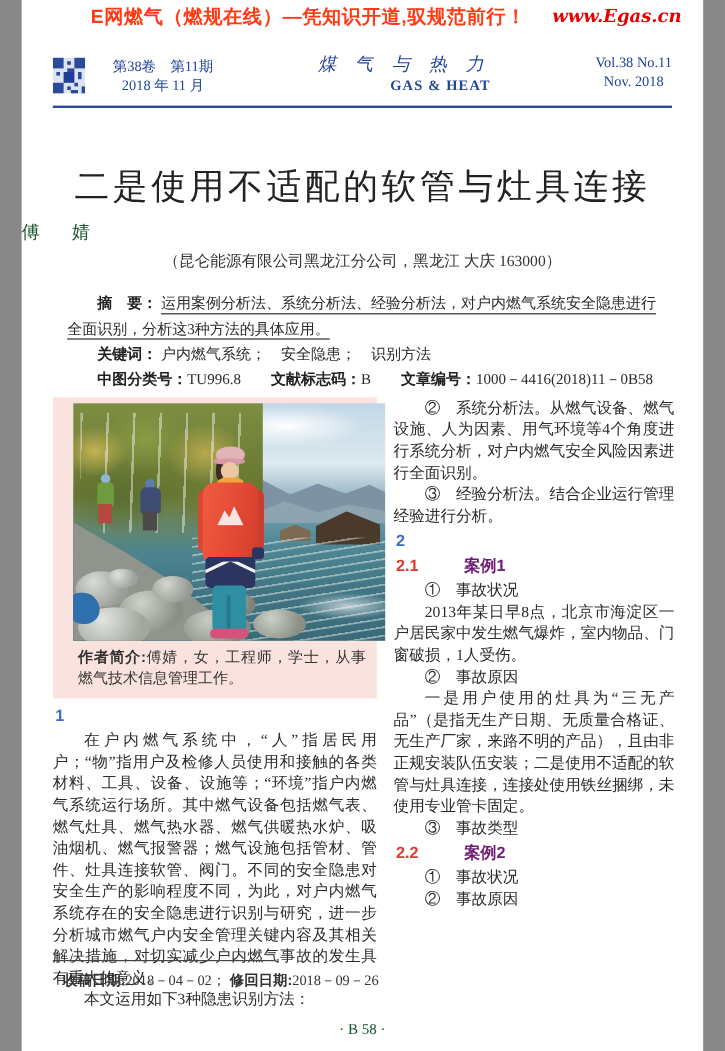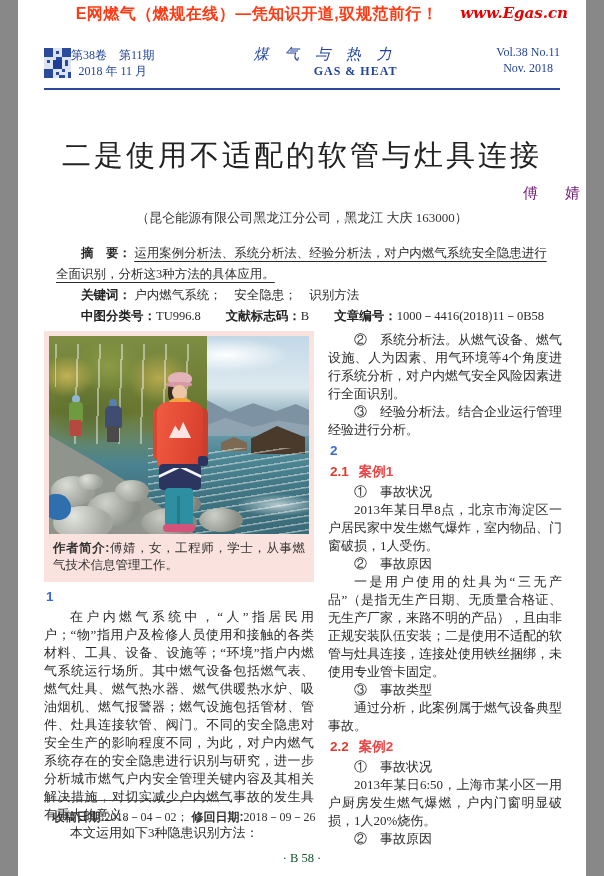--- a/index.html
+++ b/index.html
@@ -17,52 +17,52 @@
     font-size:16px; color:#ff3a14; letter-spacing:0.5px;
   }
   .banner-site {
     position:absolute; right:18px; top:0px;
     font-style:italic; font-weight:700; font-size:15px; color:#e80000;
     font-family:"DejaVu Serif", serif;
   }
   
   .masthead { position:absolute; top:44px; left:26px; right:26px; height:38px;
     display:flex; justify-content:space-between; color:#23449c; }
-  .mh-left { display:flex; gap:0; align-items:center;justify-content:space-between; }
+  .mh-left { display:flex; gap:23px; align-items:center;justify-content:space-between; }
   .qr { width:27px; height:30px; }
   .mh-issue { font-size:12px; line-height:16px; text-align:center; }
   .mh-center { text-align:center; }
   .mh-cn { font-size:15px; letter-spacing:6px; line-height:20px;font-style:italic; }
   .mh-en { font-size:12px; font-weight:700; letter-spacing:1px;text-align:right; }
   .mh-right { font-size:12px; line-height:16px; text-align:center; }
   .rule { position:absolute; top:88px; left:26px; right:26px; height:2px; background:#2b4a9b; }
   
   .title { position:absolute; top:136px; left:0; right:0; text-align:center;
     font-size:29px; letter-spacing:3px; color:#222; font-weight:400; }
-  .author { position:absolute; top:184px; left:0; right:0; text-align:right;
-    font-size:15px; letter-spacing:6px; color:#701a75; }
+  .author { position:absolute; top:184px; left:0; right:0; text-align:left;
+    font-size:15px; letter-spacing:6px; color:#14532d; }
   .affil { position:absolute; top:209px; left:0; right:0; text-align:center;
     font-size:13px; color:#333; }
   
   .meta { position:absolute; top:243px; left:38px; right:30px; font-size:12.5px; line-height:21px; }
   .meta .lbl { font-family:Liberation Serif, serif; font-weight:700; color:#222; }
   .abstract-text { text-decoration:underline; text-underline-offset:4px; }
   .meta-row { text-indent:2em; }
   .meta-gap { display:inline-block; width:2em; }
   
   .columns { position:absolute; top:331px; left:26px; right:24px; display:flex; gap:14px; }
   .col { width:270px; font-size:13px; line-height:18px; text-align:justify; }
   .para { text-indent:2em; }
   .sec-no { color:#3a6bd0; font-family:"Liberation Sans", sans-serif; font-weight:700;
     font-size:13.5px; margin:3px 0 2px 2px; }
   .subsec { margin:3px 0 2px 2px; font-weight:700; font-family:"Liberation Sans", sans-serif; font-size:13.5px;}
   .subsec .sub-no { color:#e03a2f; margin-right:10px; }
-  .subsec .sub-title { color:#ef4444; }
-  
-  .intro-box { background:#fae3de; padding:5px 5px 6px 5px; margin-bottom:6px; }
+  .subsec .sub-title { color:#701a75;margin-left:28px; }
+  
+  .intro-box { background:#fae3de; padding:5px 5px 6px 17px; margin-bottom:6px; }
   .intro-caption { padding:6px 4px 2px 4px; font-size:12.5px; line-height:17px; color:#333; }
   .intro-caption .lbl { font-family:"Liberation Sans", sans-serif; font-weight:700; }
   
   .footnote { position:absolute; top:800px; left:26px; width:280px; font-size:12px; color:#333;text-align:center; }
   .footnote-rule { width:185px; height:1px; background:#444; margin-bottom:8px; }
   .footnote .lbl { font-family:"Liberation Sans", sans-serif; font-weight:700; }
   .pageno { position:absolute; top:851px; left:0; right:0; text-align:center; font-size:12.5px; color:#14532d; }
   
   .photo { position:relative; width:260px; height:198px; overflow:hidden;
     background:linear-gradient(180deg,#c2d8e7 0%,#dde9ef 26%,#a7c2cd 36%,#6f9dab 46%,#4e8795 60%,#407482 80%,#3a6a77 100%); }
@@ -262,27 +262,25 @@
       <div class="sec-no">2</div>
 
       <div class="subsec">
         <span class="sub-no">2.1</span><span class="sub-title">案例1</span>
       </div>
       <p class="para">①　事故状况</p>
       <p class="para">2013年某日早8点，北京市海淀区一户居民家中发生燃气爆炸，室内物品、门窗破损，1人受伤。</p>
       <p class="para">②　事故原因</p>
       <p class="para">一是用户使用的灶具为“三无产品”（是指无生产日期、无质量合格证、无生产厂家，来路不明的产品），且由非正规安装队伍安装；二是使用不适配的软管与灶具连接，连接处使用铁丝捆绑，未使用专业管卡固定。</p>
       <p class="para">③　事故类型</p>
-      <p class="para">通过分析，此案例属于燃气设备典型事故。</p>
 
       <div class="subsec">
         <span class="sub-no">2.2</span><span class="sub-title">案例2</span>
       </div>
       <p class="para">①　事故状况</p>
-      <p class="para">2013年某日6:50，上海市某小区一用户厨房发生燃气爆燃，户内门窗明显破损，1人20%烧伤。</p>
       <p class="para">②　事故原因</p>
     </div>
   </div>
 
   <div class="footnote">
     <div class="footnote-rule"></div>
     <div>
       <span class="lbl">收稿日期:</span><span>2018－04－02；</span>
       <span class="lbl">修回日期:</span><span>2018－09－26</span>
     </div>

